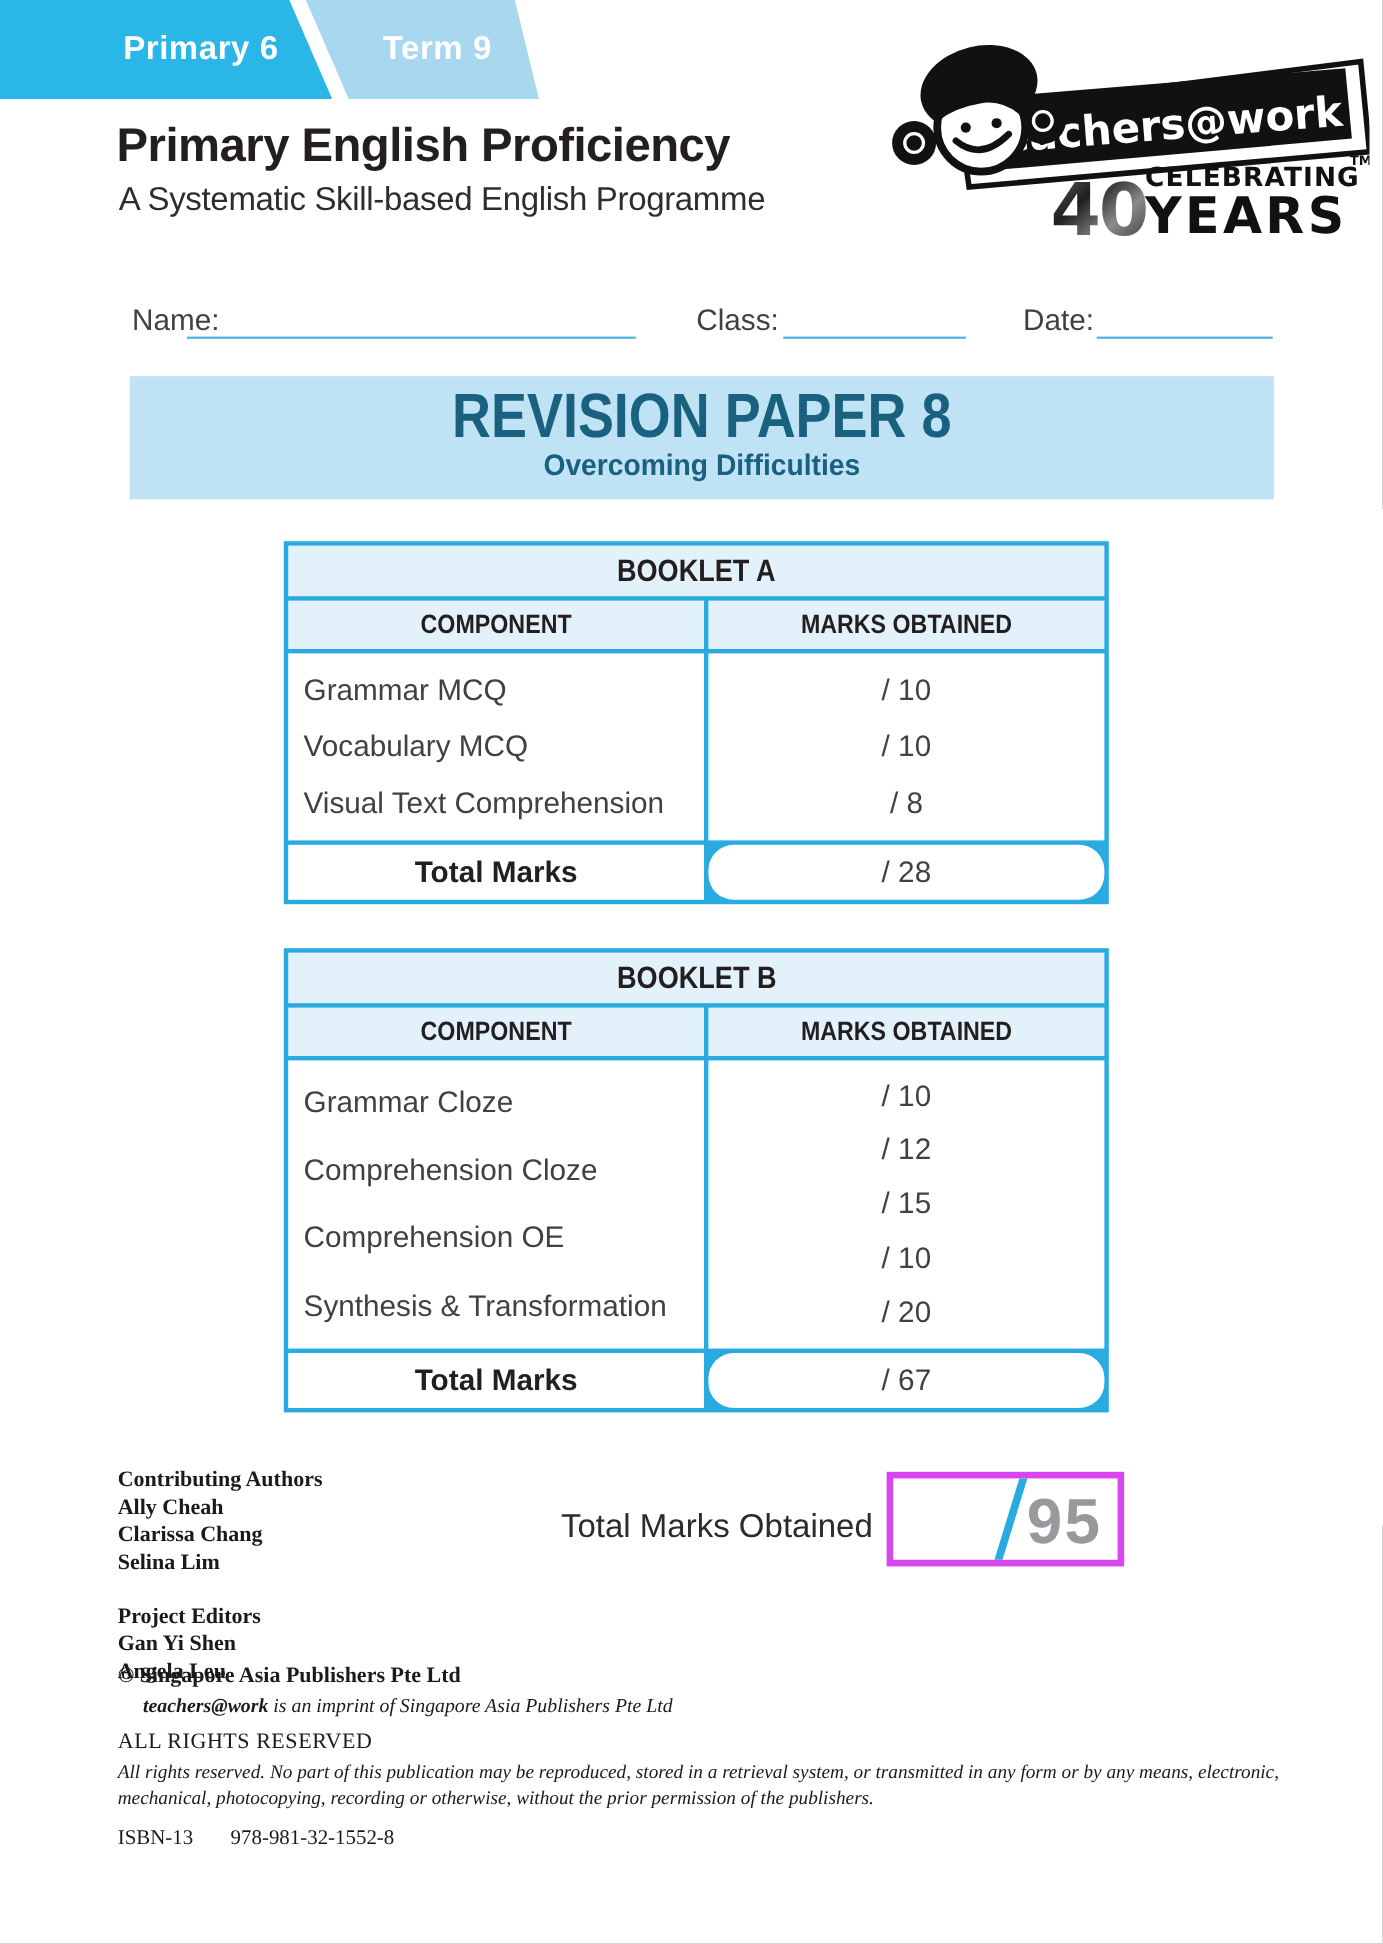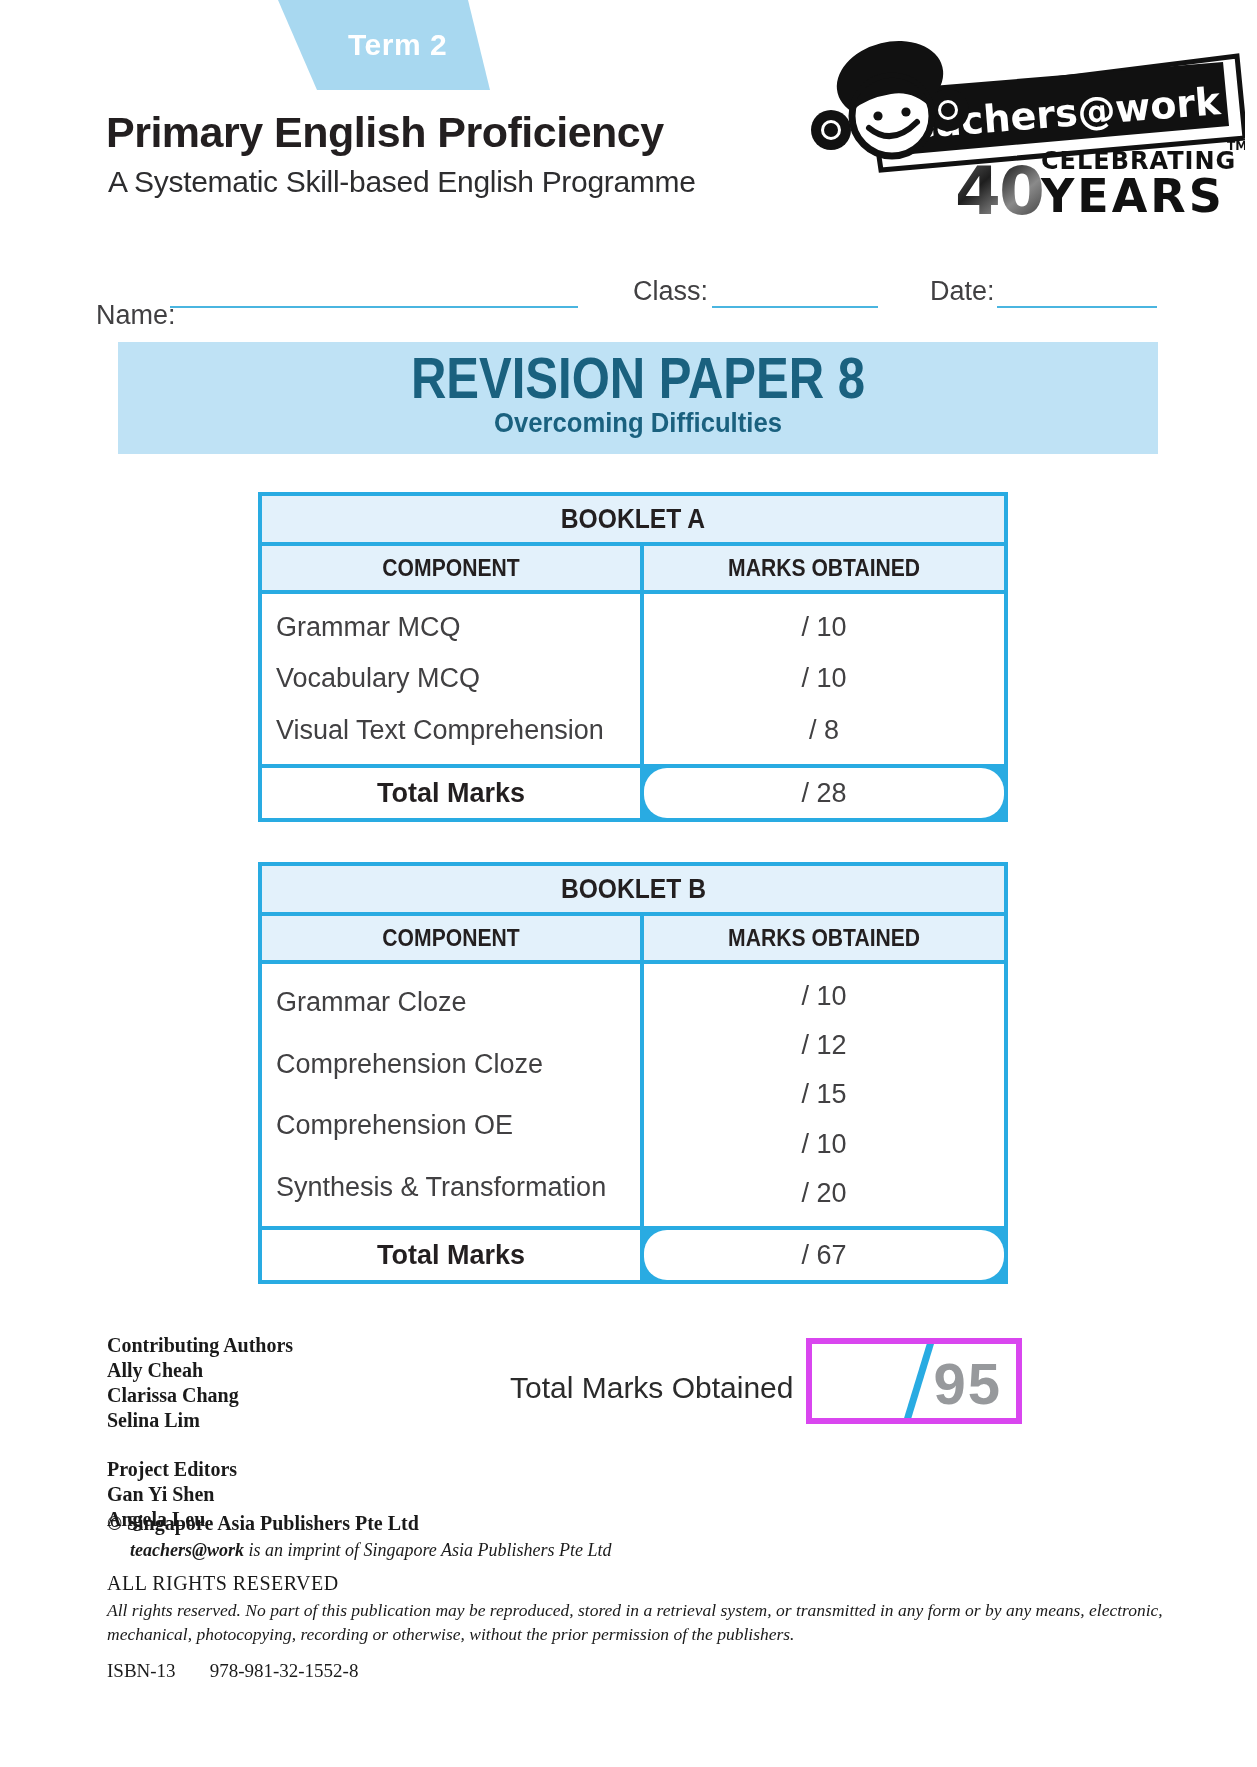--- a/index.html
+++ b/index.html
@@ -107,22 +107,25 @@
     font-size:17.5px; font-style:italic; line-height:24px;
   }
   .isbn { position:absolute; left:107px; top:1660px; font-size:19px; }
   .isbn .num { margin-left:34px; }
 </style>
 </head>
 <body>
 
 <div class="page">
 
+  <div class="badge1">
+    <span class="badge-text">Primary 6</span>
+  </div>
   <div class="badge2">
-    <span class="badge-text">Term 2</span>
+    <span class="badge-text">Term 9</span>
   </div>
 
   <svg class="logo" viewBox="0 0 450 195">
     <defs>
       <linearGradient id="g40" x1="0" y1="0" x2="1" y2="1">
         <stop offset="0" stop-color="#6d6d6d"></stop>
         <stop offset="0.35" stop-color="#1e1e1e"></stop>
         <stop offset="0.65" stop-color="#8a8a8a"></stop>
         <stop offset="1" stop-color="#2c2c2c"></stop>
       </linearGradient>
@@ -148,21 +151,21 @@
     </g>
 
     <text x="160" y="186" font-size="66" font-weight="bold" fill="url(#g40)" font-family="DejaVu Sans, sans-serif" letter-spacing="-2">40</text>
     <text x="246" y="141" font-size="24" font-weight="bold" fill="#111" font-family="DejaVu Sans, sans-serif" letter-spacing="1">CELEBRATING</text>
     <text x="246" y="184" font-size="46" font-weight="bold" fill="#111" font-family="DejaVu Sans, sans-serif" letter-spacing="3">YEARS</text>
   </svg>
 
   <div class="title">Primary English Proficiency</div>
   <div class="subtitle">A Systematic Skill-based English Programme</div>
 
-  <span class="field-label" style="left:96px;margin-top:24px;">Name:</span>
+  <span class="field-label" style="left:120px;">Name:</span>
   <div class="field-line" style="left:170px; width:408px;"></div>
   <span class="field-label" style="left:633px;">Class:</span>
   <div class="field-line" style="left:712px; width:166px;"></div>
   <span class="field-label" style="left:930px;">Date:</span>
   <div class="field-line" style="left:997px; width:160px;"></div>
 
   <div class="banner">
     <span class="banner-title">REVISION PAPER 8</span>
     <span class="banner-sub">Overcoming Difficulties</span>
   </div>

